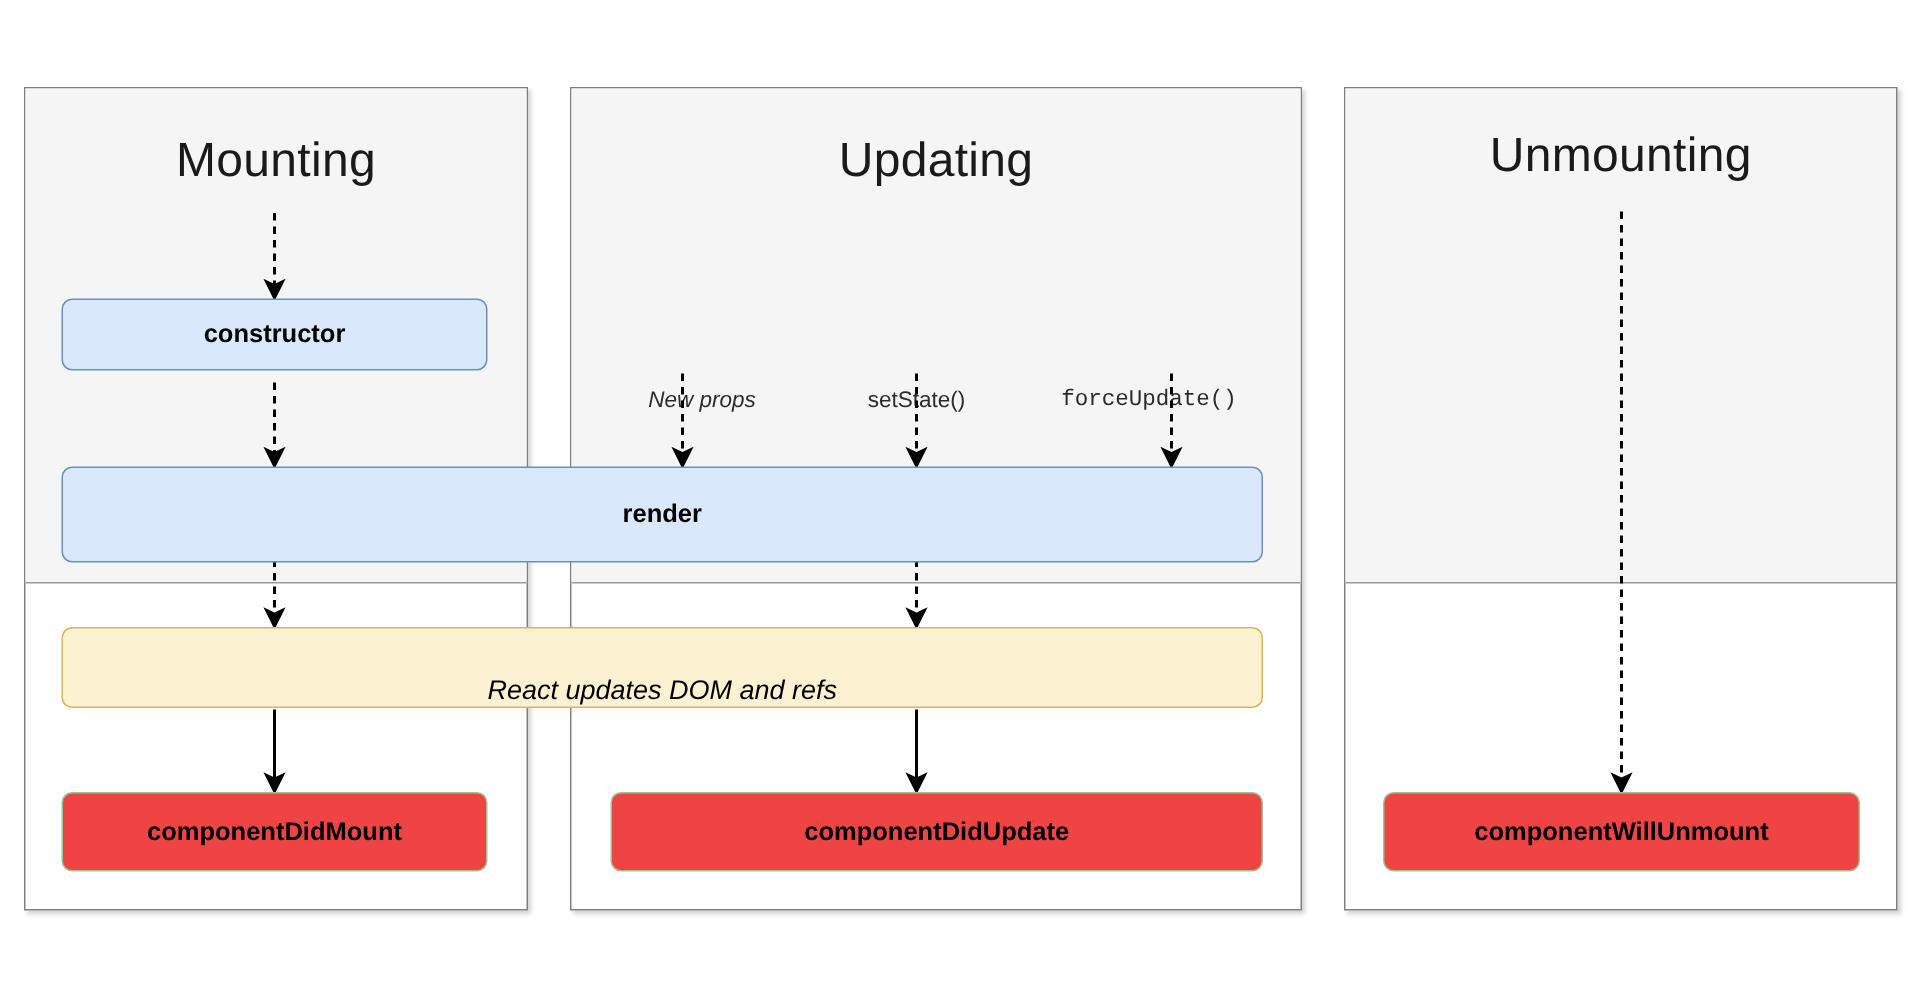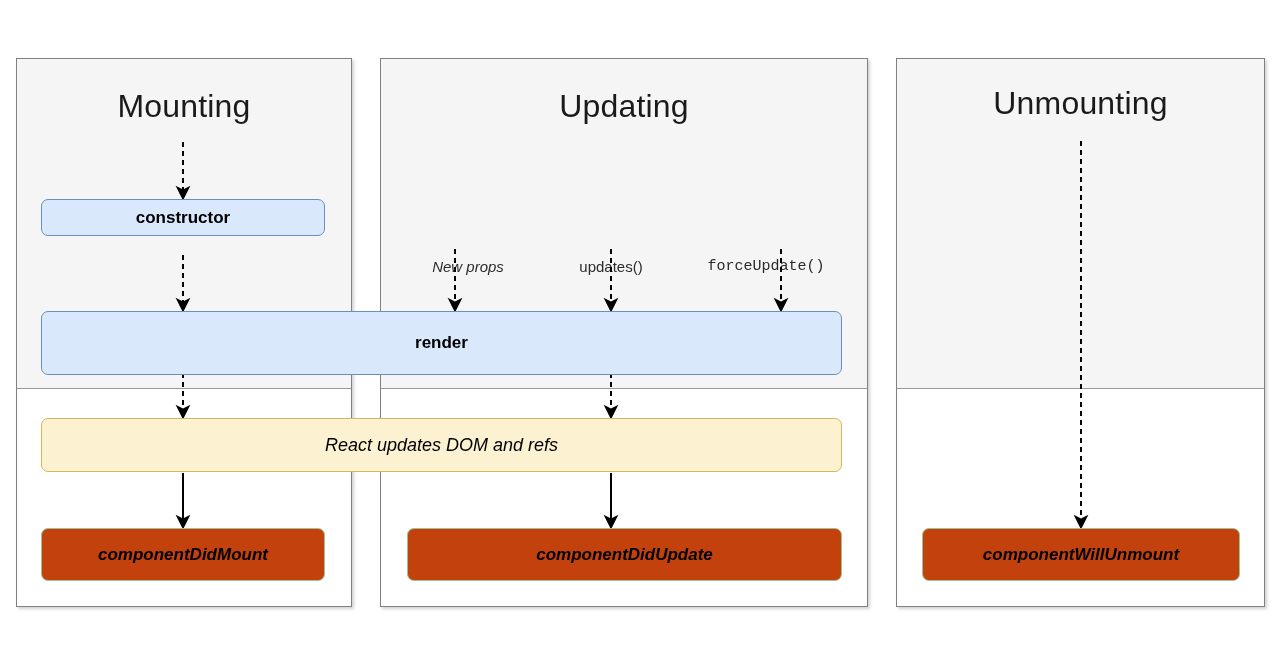--- a/index.html
+++ b/index.html
@@ -60,30 +60,30 @@
     justify-content: center;
     font-size: 17px;
     font-weight: bold;
     white-space: nowrap;
   }
   .node.blue {
     background: #dae8fc;
     border-color: #6c8ebf;
   }
   .node.green {
-    background: #c2410c;
+    background: #ef4444;
     border-color: #9fc390;
-    font-style: italic;
   }
   .node.yellow {
     background: #fcf2d2;
     border-color: #d6b656;
     font-weight: normal;
     font-style: italic;
     font-size: 18px;
+    align-items: flex-end;
   }
 
   
   .trigger-label {
     position: absolute;
     text-align: center;
     font-size: 15px;
     color: #2b2b2b;
     white-space: nowrap;
     transform: translateX(-50%);
@@ -115,21 +115,21 @@
     <div class="panel-top-zone" style="height:330px;"></div>
     <div class="panel-title" style="top:31px;">Updating</div>
   </div>
 
   <div class="panel" style="left:896px; top:58px; width:369px; height:549px;">
     <div class="panel-top-zone" style="height:330px;"></div>
     <div class="panel-title" style="top:28px;">Unmounting</div>
   </div>
 
   <div class="trigger-label italic" style="left:468px; top:218px;">New props</div>
-  <div class="trigger-label" style="left:611px; top:218px;">updates()</div>
+  <div class="trigger-label" style="left:611px; top:218px;">setState()</div>
   <div class="trigger-label" style="left:766px; top:218px;font-family:Liberation Mono, monospace;">forceUpdate()</div>
 
   <svg id="arrows" viewBox="0 0 1280 671" xmlns="http://www.w3.org/2000/svg">
     <defs>
       <marker id="ah" markerWidth="9" markerHeight="9" refX="4.2" refY="4.3" orient="auto" markerUnits="strokeWidth">
         <path d="M0.6,0.6 L8,4.3 L0.6,8 L2.4,4.3 Z" fill="#000000"></path>
       </marker>
     </defs>
 
     <line x1="183" y1="142" x2="183" y2="193" stroke="#000" stroke-width="2" stroke-dasharray="5,4" marker-end="url(#ah)"></line>
@@ -146,21 +146,21 @@
 
     <line x1="781" y1="249" x2="781" y2="305" stroke="#000" stroke-width="2" stroke-dasharray="5,4" marker-end="url(#ah)"></line>
 
     <line x1="611" y1="364" x2="611" y2="412" stroke="#000" stroke-width="2" stroke-dasharray="5,4" marker-end="url(#ah)"></line>
 
     <line x1="611" y1="473" x2="611" y2="522" stroke="#000" stroke-width="2" marker-end="url(#ah)"></line>
 
     <line x1="1081" y1="141" x2="1081" y2="522" stroke="#000" stroke-width="2" stroke-dasharray="5,4" marker-end="url(#ah)"></line>
   </svg>
 
-  <div class="node blue" style="left:41px; top:199px; width:284px; height:37px;">
+  <div class="node blue" style="left:41px; top:199px; width:284px; height:48px;">
     <span>constructor</span>
   </div>
 
   <div class="node blue" style="left:41px; top:311px; width:801px; height:64px;">
     <span>render</span>
   </div>
 
   <div class="node yellow" style="left:41px; top:418px; width:801px; height:54px;">
     <span>React updates DOM and refs</span>
   </div>

